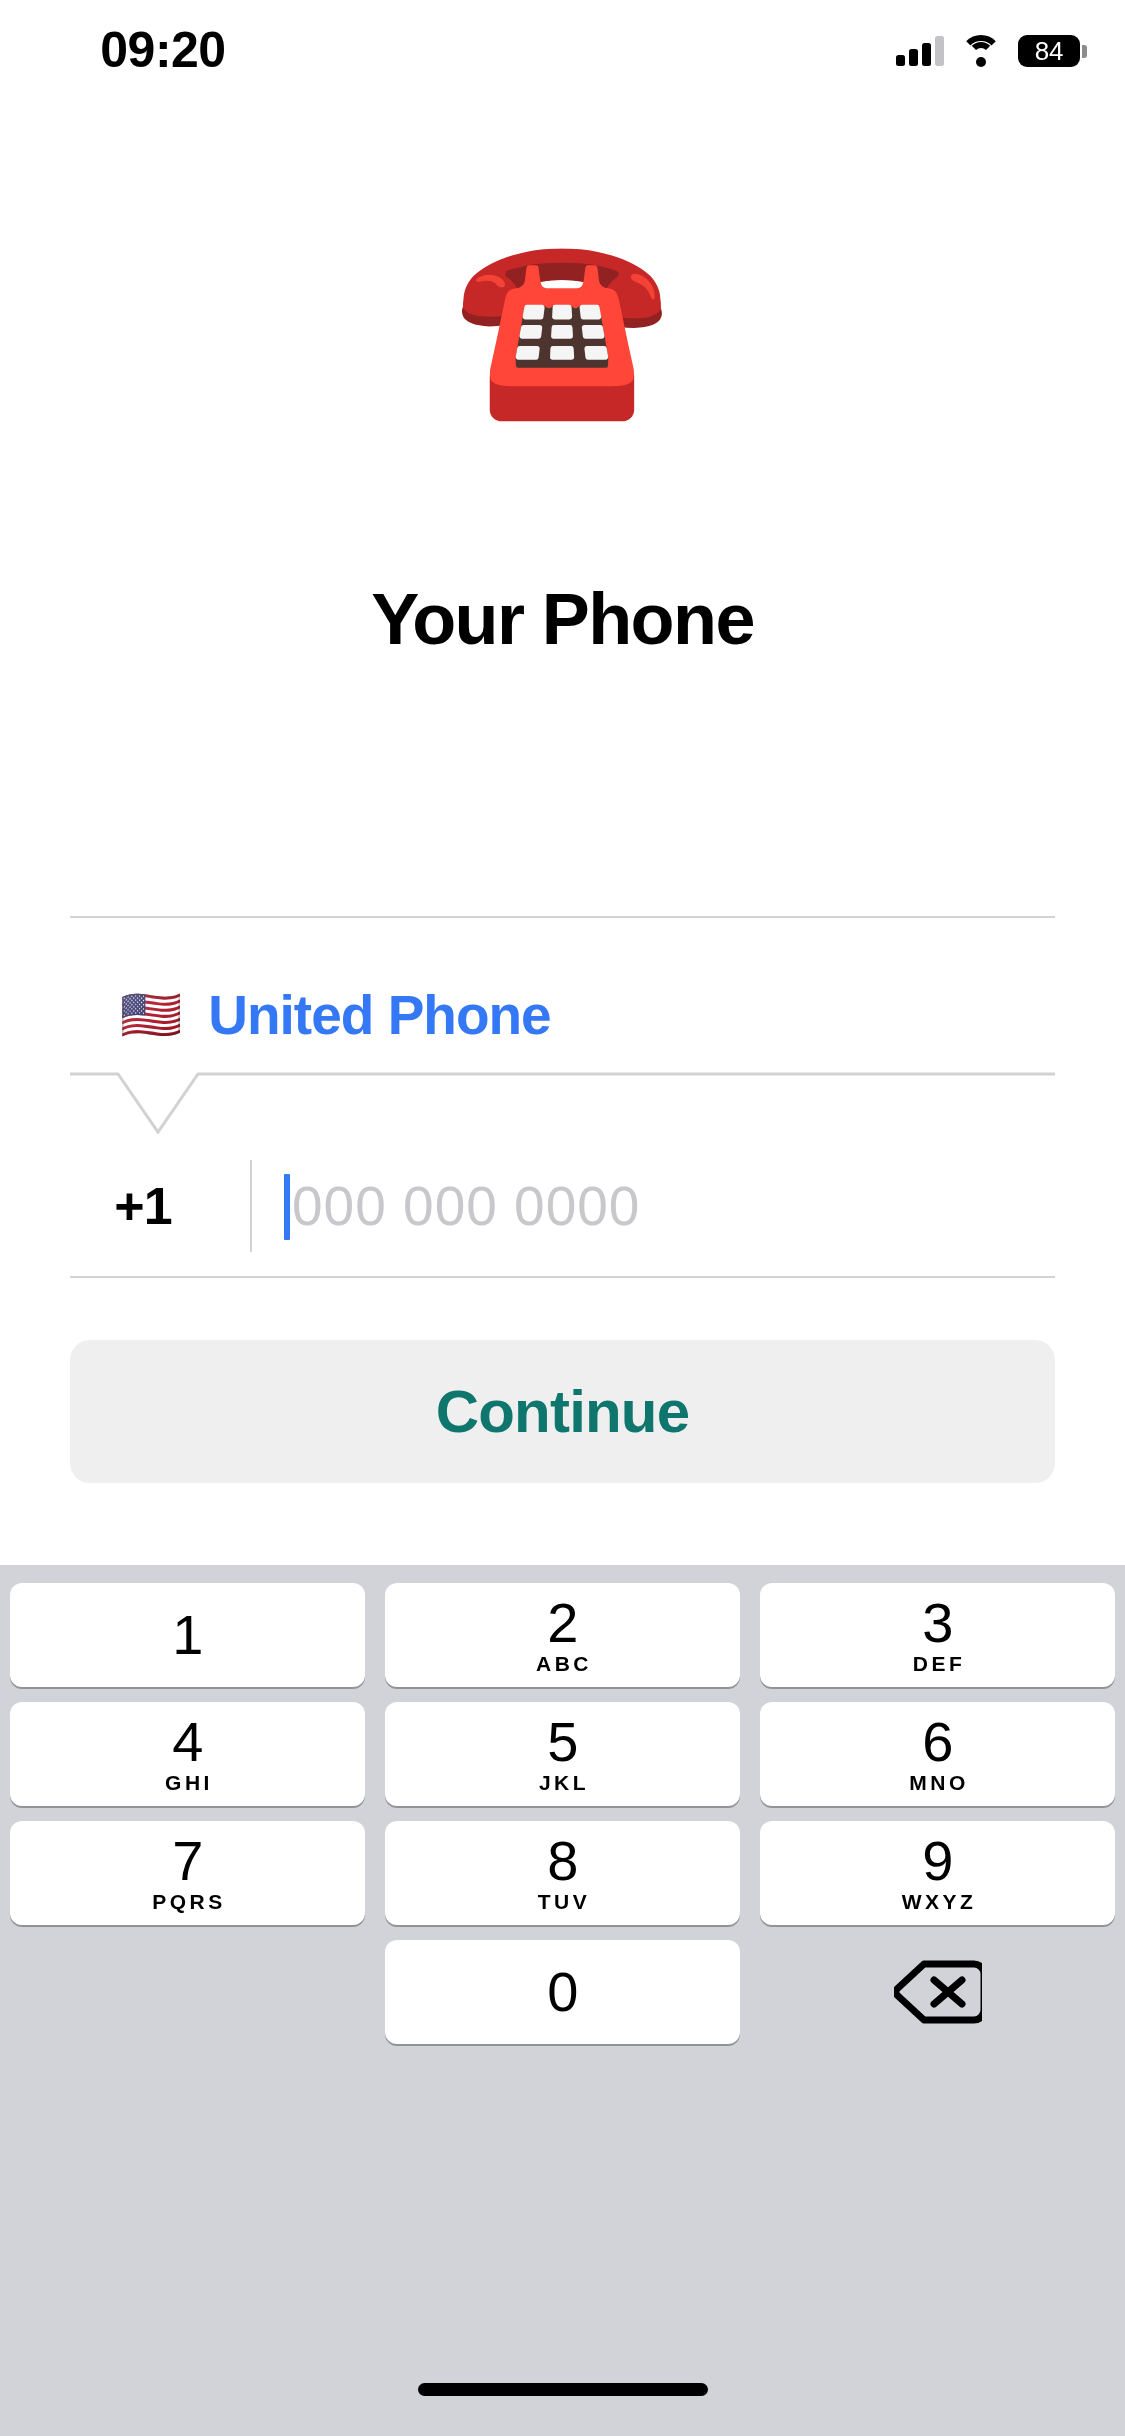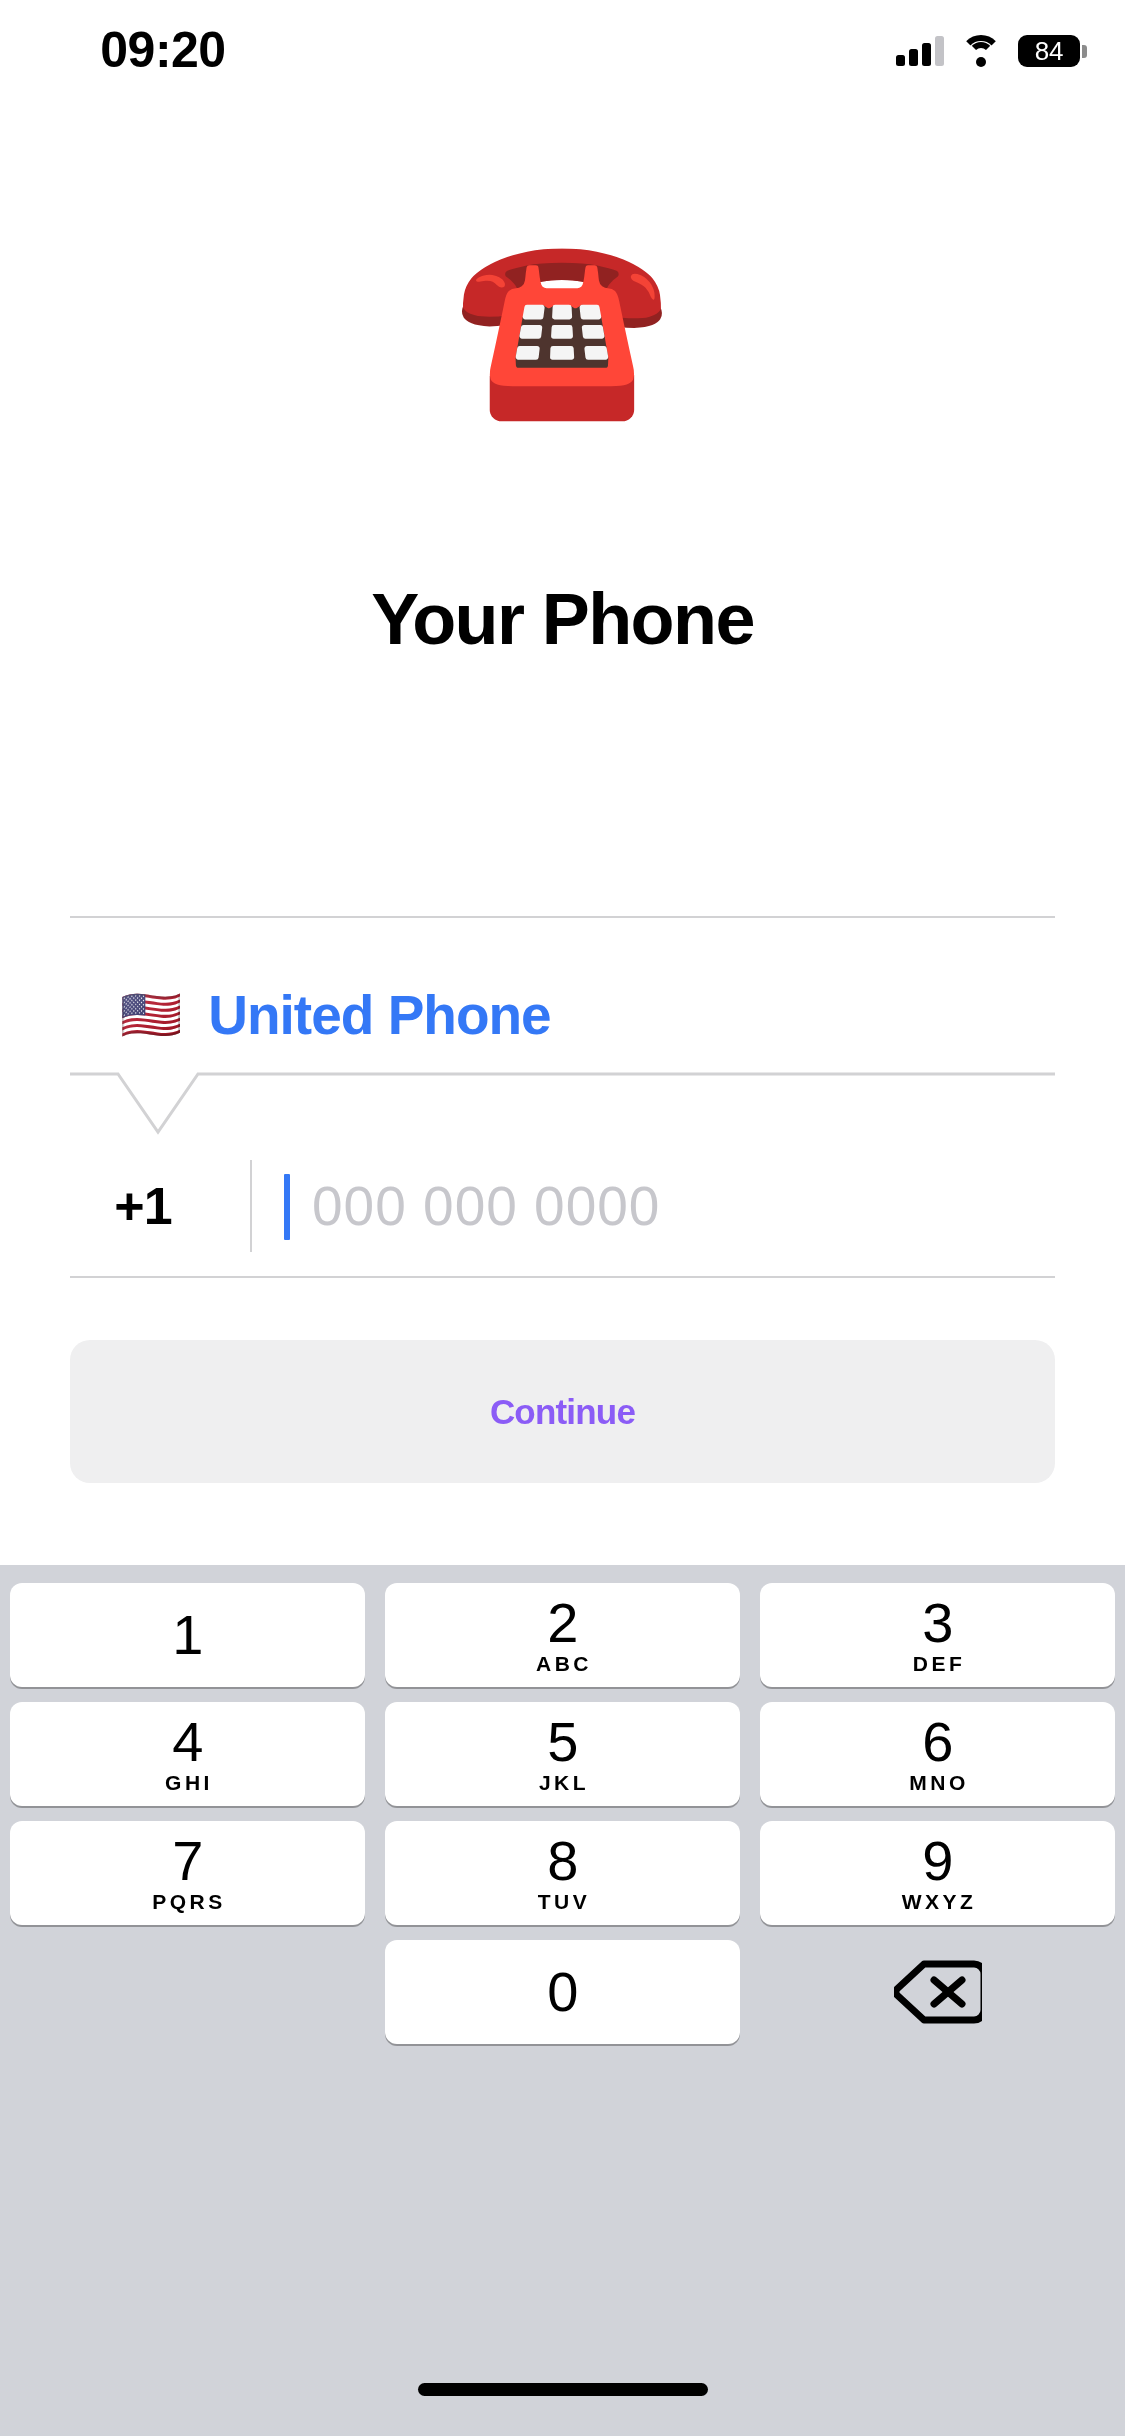--- a/index.html
+++ b/index.html
@@ -219,21 +219,21 @@
     height: 92px;
     background: #d2d2d4;
     margin-left: 42px;
   }
   #phone-field {
     position: relative;
     flex: 1;
     height: 100px;
     display: flex;
     align-items: center;
-    padding-left: 52px;
+    padding-left: 32px;
   }
   #phone-caret {
     position: absolute;
     left: 32px;
     top: 18px;
     width: 6px;
     height: 66px;
     background: #3478f6;
     border-radius: 1px;
   }
@@ -259,24 +259,24 @@
   #continue-button {
     position: absolute;
     top: 1340px;
     left: 70px;
     width: 985px;
     height: 143px;
     border: none;
     border-radius: 20px;
     background: #efeff0;
     font-family: "Liberation Sans", sans-serif;
-    font-size: 35px;
+    font-size: 60px;
     font-weight: 700;
     letter-spacing: -0.8px;
-    color: #8b5cf6;
+    color: #0f766e;
     cursor: default;
   }
 
   
   #keypad {
     position: absolute;
     left: 0;
     top: 1565px;
     width: 1125px;
     height: 871px;

